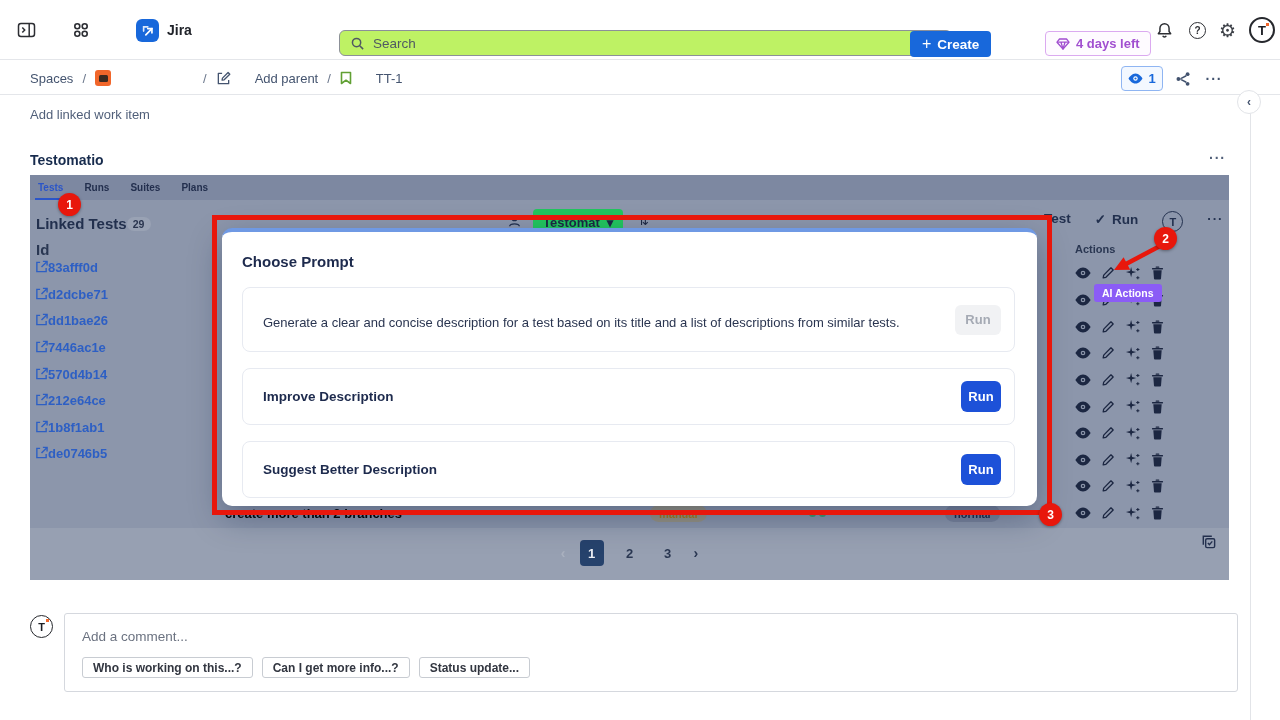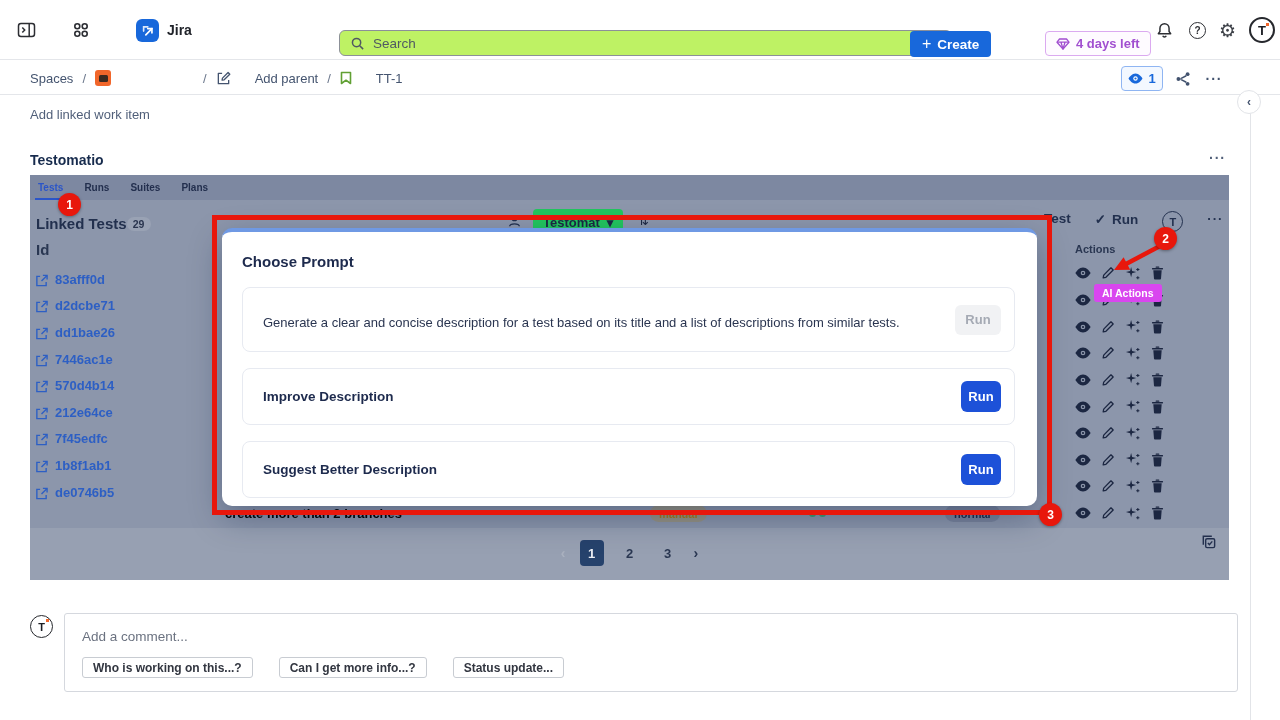--- a/index.html
+++ b/index.html
@@ -79,21 +79,21 @@
   .tb-right { position:absolute; left:1014px; top:36px; display:flex; align-items:flex-start; gap:24px; }
   .tb-btn { display:flex; align-items:center; gap:6px; font-size:13.5px; font-weight:600; color:#22304E; cursor:pointer; }
   .tb-avatar { width:21px; height:21px; border-radius:50%; border:1.6px solid #22304E; display:flex; align-items:center; justify-content:center;
     font-size:11px; font-weight:800; color:#22304E; cursor:pointer; }
   .tb-more { color:#22304E; font-size:13px; font-weight:700; letter-spacing:1px; cursor:pointer; }
 
   .col-id { position:absolute; left:6px; top:66px; font-size:15px; font-weight:700; color:#2A3752; }
   .col-actions { position:absolute; left:1045px; top:68px; font-size:11px; font-weight:700; color:#2A3752; }
 
   .id-rows { position:absolute; left:1px; top:85px; width:200px; }
-  .id-row { height:26.65px; display:flex; align-items:flex-end; gap:7px; padding-left:4px; cursor:pointer; }
+  .id-row { height:26.65px; display:flex; align-items:flex-start; padding-left:4px; cursor:pointer; }
   .id-row .id-text { font-size:13px; font-weight:700; color:#2D5FC4; }
 
   .action-rows { position:absolute; left:1043px; top:85px; }
   .action-row { height:26.65px; display:flex; align-items:center; gap:6px; }
   .act { width:19px; height:19px; display:flex; align-items:center; justify-content:center; cursor:pointer; }
 
   .lastrow-title { position:absolute; left:195px; top:331px; font-size:13px; font-weight:600; color:#000000; }
   .status-pill { position:absolute; left:620px; top:330px; height:17px; padding:0 9px; border-radius:9px; background:rgba(186,146,44,.30);
     color:#A87E1C; font-size:11px; font-weight:700; display:flex; align-items:center; }
   .dots { position:absolute; left:779px; top:335px; display:flex; gap:3px; }
@@ -124,30 +124,30 @@
   .run-btn.primary { width:40px; height:31px; background:#1D51D8; color:#fff; }
 
   
   .red-rect { position:absolute; left:212px; top:215px; width:840px; height:300px; border:5px solid #E8170C; z-index:20; pointer-events:none; }
   .anno-badge { position:absolute; width:23px; height:23px; border-radius:50%; background:#E8170C; color:#fff; font-size:12px; font-weight:800;
     display:flex; align-items:center; justify-content:center; z-index:22; box-shadow:0 1px 3px rgba(0,0,0,.35); }
   .badge-1 { left:58px; top:193px; }
   .badge-2 { left:1154px; top:227px; }
   .badge-3 { left:1039px; top:503px; }
   .anno-arrow { position:absolute; left:1108px; top:240px; z-index:21; pointer-events:none; }
-  .ai-tooltip { position:absolute; left:1094px; top:284px; background:#d946ef; color:#fff; font-size:10.5px; font-weight:600;
+  .ai-tooltip { position:absolute; left:1094px; top:284px; background:#8b5cf6; color:#fff; font-size:10.5px; font-weight:600;
     padding:3px 8px; border-radius:3px; z-index:15; }
 
   
   .comment-avatar { position:absolute; left:30px; top:615px; width:23px; height:23px; border-radius:50%; border:1.8px solid #26282D;
     display:flex; align-items:center; justify-content:center; font-size:11px; font-weight:800; color:#1B1D22; background:#fff; }
   .comment-avatar .tick { position:absolute; right:3px; top:3px; width:3px; height:3px; background:#F1662A; }
   .comment-box { position:absolute; left:64px; top:613px; width:1174px; height:79px; border:1px solid #D5D8DE; border-radius:3px; background:#fff; cursor:text; }
   .comment-ph { position:absolute; left:17px; top:15px; font-size:13.5px; color:#6B7280; }
-  .chips { position:absolute; left:17px; top:43px; display:flex; gap:26px; }
+  .chips { position:absolute; left:17px; top:43px; display:flex; gap:9px; }
   .chip { height:21px; padding:0 10px; border:1px solid #C8CCD2; border-radius:3px; background:#fff; font-size:12px; font-weight:600;
     color:#323640; display:flex; align-items:center; cursor:pointer; }
 </style>
 </head>
 <body>
 
 <div class="screen">
 
   <header class="topnav">
     <div class="nav-left">
@@ -364,28 +364,20 @@
         <div class="id-row">
           <svg width="13" height="13" viewBox="0 0 14 14" fill="none" stroke="#2D5FC4" stroke-width="1.5">
             <path d="M5.5 2.5H2v10h10V8.5"></path>
             <path d="M8.5 1.5H13V6"></path>
             <path d="M13 1.5L7 7.5"></path>
           </svg>
           <span class="id-text">212e64ce</span>
         </div>
 
 
-        <div class="id-row">
-          <svg width="13" height="13" viewBox="0 0 14 14" fill="none" stroke="#2D5FC4" stroke-width="1.5">
-            <path d="M5.5 2.5H2v10h10V8.5"></path>
-            <path d="M8.5 1.5H13V6"></path>
-            <path d="M13 1.5L7 7.5"></path>
-          </svg>
-          <span class="id-text">7f45edfc</span>
-        </div>
 
         <div class="id-row">
           <svg width="13" height="13" viewBox="0 0 14 14" fill="none" stroke="#2D5FC4" stroke-width="1.5">
             <path d="M5.5 2.5H2v10h10V8.5"></path>
             <path d="M8.5 1.5H13V6"></path>
             <path d="M13 1.5L7 7.5"></path>
           </svg>
           <span class="id-text">1b8f1ab1</span>
         </div>
 

